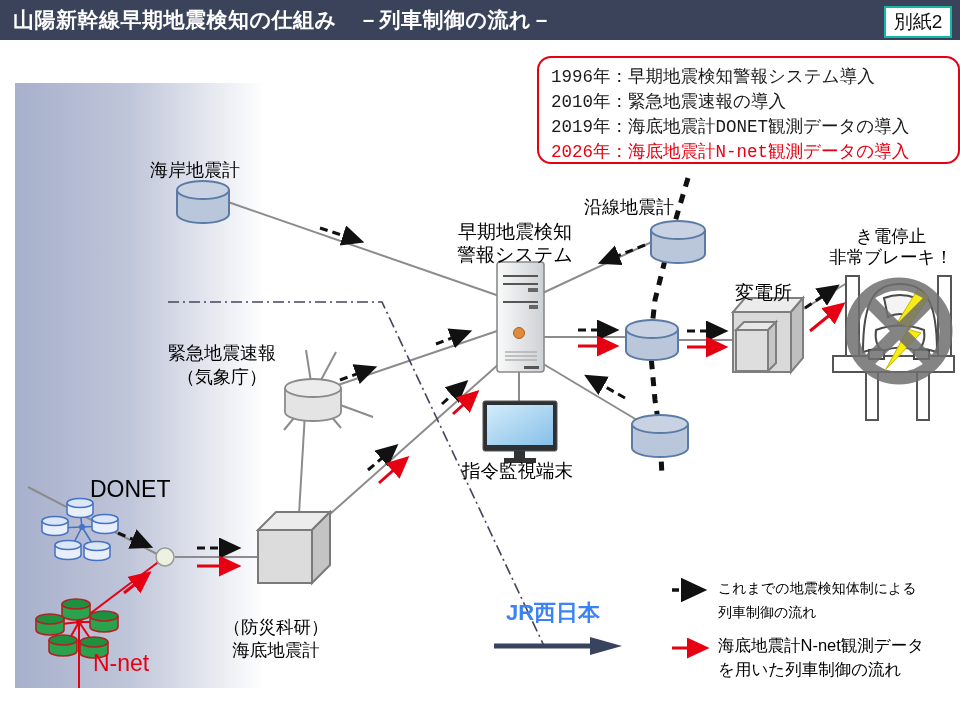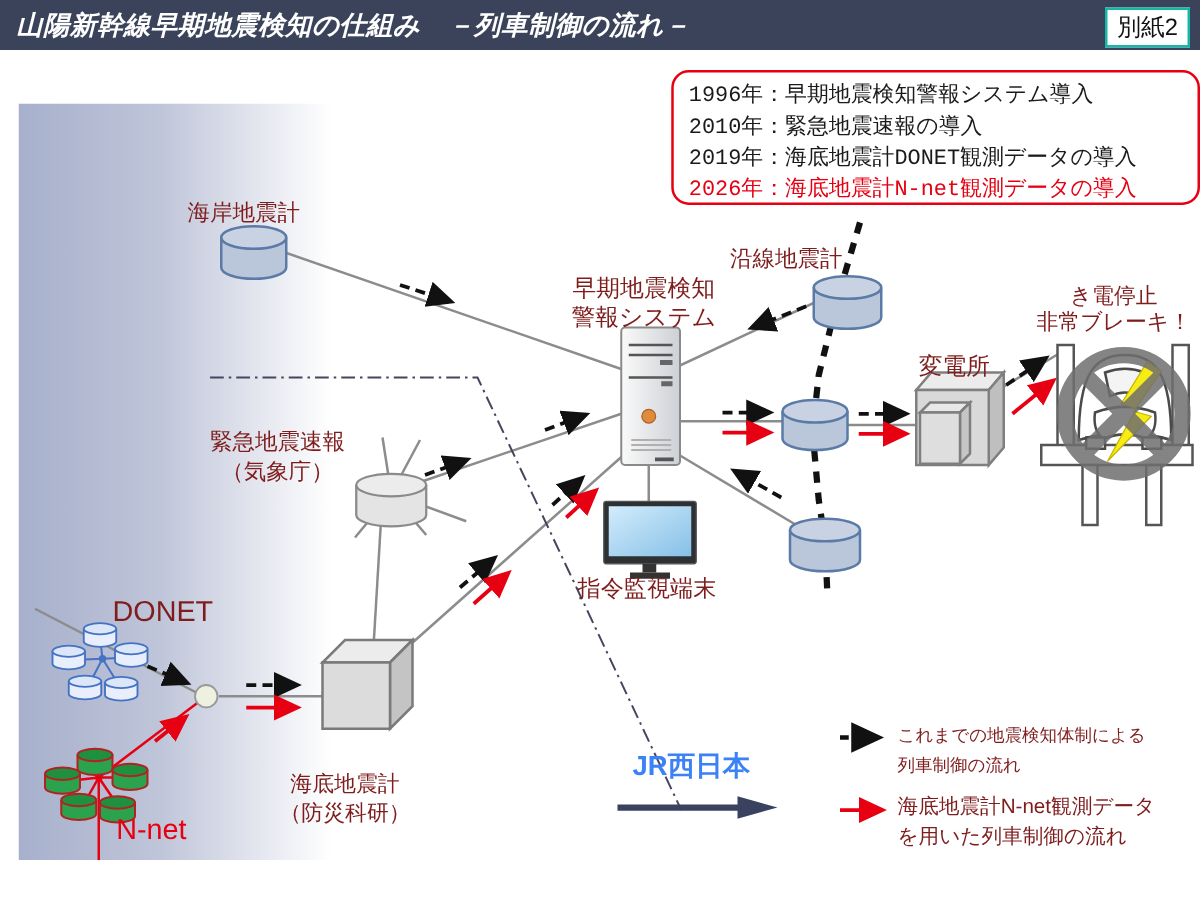--- a/index.html
+++ b/index.html
@@ -1,35 +1,35 @@
 <!DOCTYPE html>
 <html><head>
 <meta charset="utf-8">
 <style>
   html,body{margin:0;padding:0;}
   body{width:960px;height:720px;position:relative;overflow:hidden;background:#ffffff;
        font-family:"Liberation Sans","DejaVu Sans",sans-serif;}
   .abs{position:absolute;}
   
   #title-bar{left:0;top:0;width:960px;height:40px;background:#3a435a;color:#ffffff;
-             display:flex;align-items:center;font-style:italic;}
+             display:flex;align-items:center;}
   #title-bar .t{font-size:21px;font-weight:bold;padding-left:13px;letter-spacing:.5px;}
   #attachment-box{right:8px;top:6px;width:64px;height:28px;background:#ffffff;
                   border:2px solid #14b8a6;color:#111;font-size:19px;display:flex;
                   align-items:center;justify-content:center;}
   
   #sea-band{left:15px;top:83px;width:250px;height:605px;
             background:linear-gradient(90deg,#a7b0cc 0%,#bfc5d9 45%,rgba(255,255,255,0) 100%);}
   
   #timeline-box{left:537px;top:56px;width:395px;height:90px;background:#ffffff;
                 border:2.5px solid #e60012;border-radius:14px;padding:7px 12px;
                 font-size:17.5px;line-height:25px;color:#1a1a1a;white-space:nowrap;font-family:Liberation Mono, monospace;}
   #timeline-box .red{color:#e60012;}
   
-  .lbl{color:#7f1d1d;white-space:nowrap;}
+  .lbl{color:#000000;white-space:nowrap;}
   .ctr{text-align:center;}
   #lbl-coastal{left:150px;top:158px;font-size:18px;}
   #lbl-wayside{left:584px;top:195px;font-size:18px;}
   #lbl-warning{left:446px;top:220px;width:138px;font-size:19px;line-height:23px;}
   #lbl-substation{left:735px;top:280px;font-size:19px;}
   #lbl-train-alert{left:822px;top:226px;width:138px;font-size:17.5px;line-height:21px;}
   #lbl-eew{left:150px;top:341px;width:144px;font-size:18px;line-height:24px;}
   #lbl-donet{left:90px;top:476px;font-size:23px;}
   #lbl-nnet{left:93px;top:650px;font-size:23px;color:#e60012;}
   #lbl-seafloor{left:204px;top:616px;width:144px;font-size:17.5px;line-height:23px;}
@@ -298,22 +298,22 @@
   <div>き電停止</div>
   <div>非常ブレーキ！</div>
 </div>
 <div class="abs lbl ctr" id="lbl-eew">
   <div>緊急地震速報</div>
   <div>（気象庁）</div>
 </div>
 <div class="abs lbl" id="lbl-donet">DONET</div>
 <div class="abs lbl" id="lbl-nnet">N-net</div>
 <div class="abs lbl ctr" id="lbl-seafloor">
+  <div>（防災科研）</div>
   <div>海底地震計</div>
-  <div>（防災科研）</div>
 </div>
 <div class="abs lbl" id="lbl-terminal">指令監視端末</div>
 <div class="abs lbl" id="lbl-jrwest">JR西日本</div>
 
 <div class="abs lbl" id="legend-legacy-text">
   <div>これまでの地震検知体制による</div>
   <div>列車制御の流れ</div>
 </div>
 <div class="abs lbl" id="legend-nnet-text">
   <div>海底地震計N-net観測データ</div>

